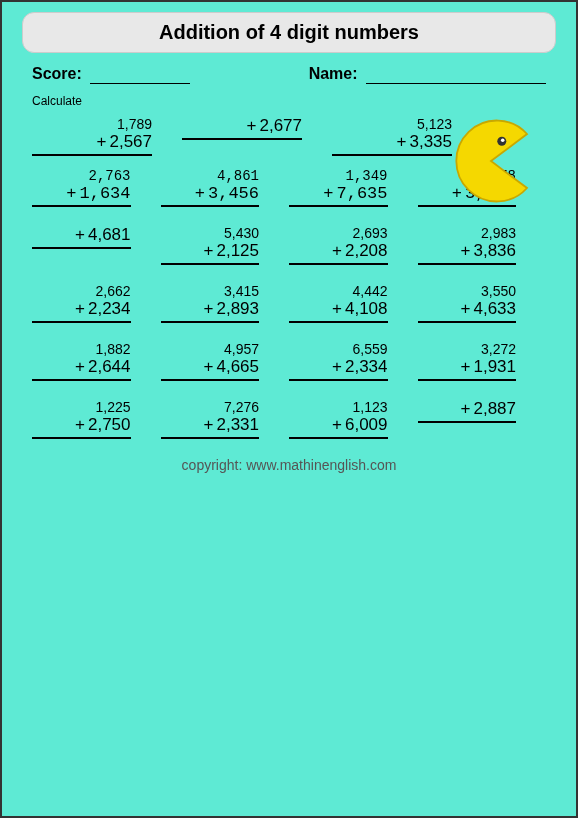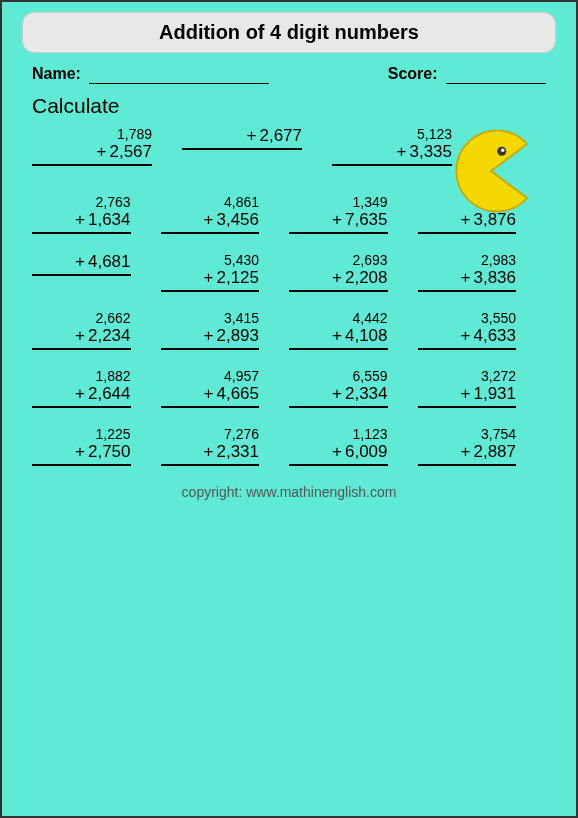--- a/index.html
+++ b/index.html
@@ -59,21 +59,21 @@
     }
 
     .score-line {
       display: inline-block;
       border-bottom: 1.5px solid #000;
       width: 100px;
       margin-left: 4px;
     }
 
     .calculate-label {
-      font-size: 21px;
+      font-size: 12px;
       color: #000;
       padding-left: 10px;
       margin-bottom: 5px;
     }
 
     .problems-section {
       position: relative;
     }
 
     .row {
@@ -143,26 +143,26 @@
 <body>
 
 <div class="page">
 
   <div class="title-bar">
     <span class="title-text">Addition of 4 digit numbers</span>
   </div>
 
   <div class="name-score-row">
     <div>
+      <span class="score-label">Score:</span>
+      <span class="score-line">&nbsp;</span>
+    </div>
+    <div>
       <span class="name-label">Name:</span>
       <span class="name-line">&nbsp;</span>
-    </div>
-    <div>
-      <span class="score-label">Score:</span>
-      <span class="score-line">&nbsp;</span>
     </div>
   </div>
 
   <div class="calculate-label">Calculate</div>
 
   <div class="problems-section">
 
     <div class="row row1" style="margin-bottom:10px; margin-top:8px;">
       <div class="problem">
         <span class="num1">1,789</span>
@@ -189,21 +189,21 @@
         <svg class="pacman-svg" viewBox="0 0 100 100" xmlns="http://www.w3.org/2000/svg">
 
           <path d="M50,50 L90,20 A45,45 0 1,0 90,80 Z" fill="#f5d800" stroke="#c8a800" stroke-width="2"></path>
 
           <circle cx="62" cy="28" r="5" fill="#333"></circle>
           <circle cx="63" cy="27" r="2" fill="white"></circle>
         </svg>
       </div>
     </div>
 
-    <div class="row" style="margin-top:28px;">
+    <div class="row" style="margin-top:12px;font-family:Liberation Mono, monospace;">
       <div class="problem">
         <span class="num1">2,763</span>
         <div class="num2-row">
           <span class="plus">+</span>
           <span class="num2">1,634</span>
         </div>
       </div>
       <div class="problem">
         <span class="num1">4,861</span>
         <div class="num2-row">
@@ -335,21 +335,20 @@
         </div>
       </div>
       <div class="problem">
         <span class="num1">1,123</span>
         <div class="num2-row">
           <span class="plus">+</span>
           <span class="num2">6,009</span>
         </div>
       </div>
       <div class="problem">
-        <span class="num1">3,754</span>
         <div class="num2-row">
           <span class="plus">+</span>
           <span class="num2">2,887</span>
         </div>
       </div>
     </div>
 
   </div>
 
   <div class="copyright">copyright:   www.mathinenglish.com</div>

